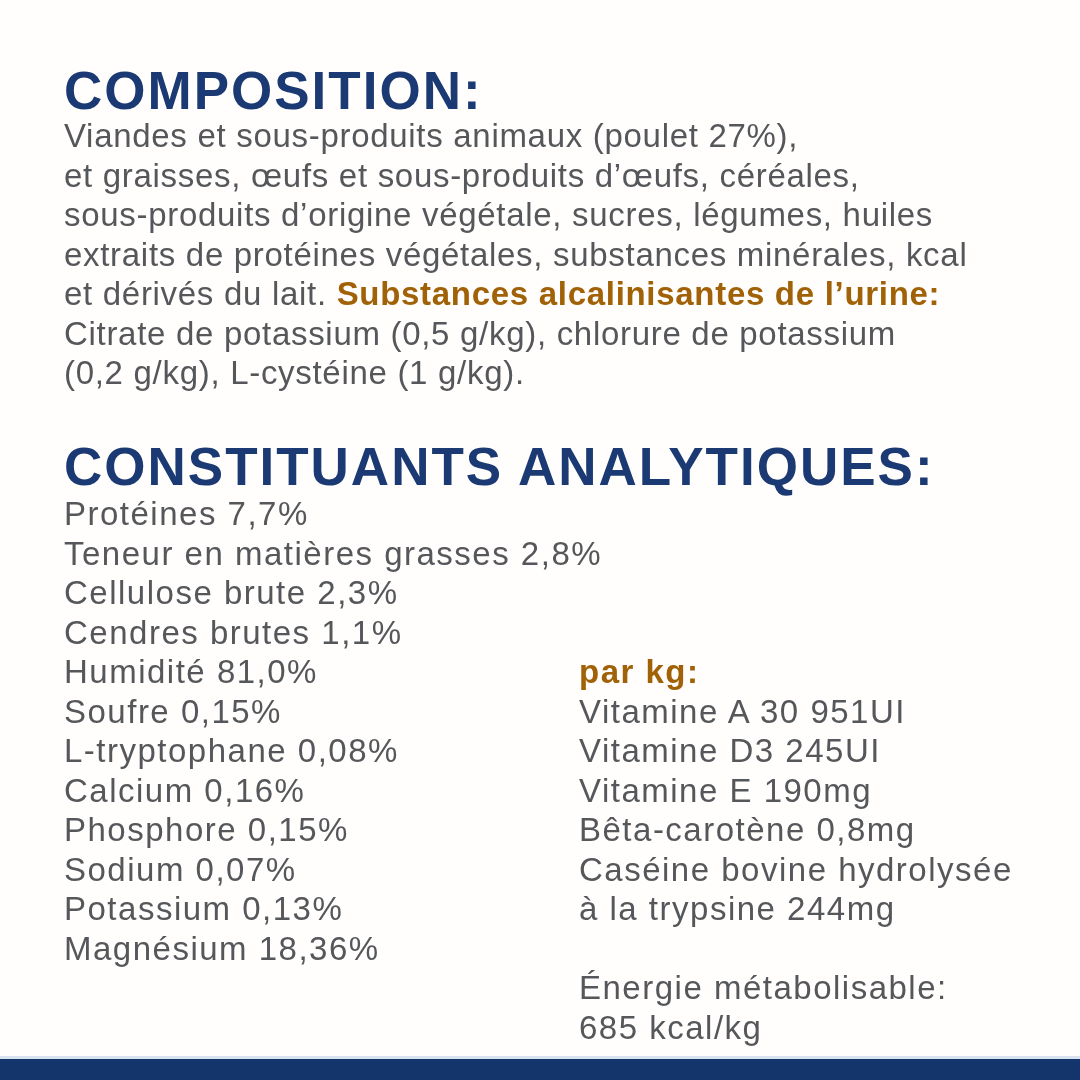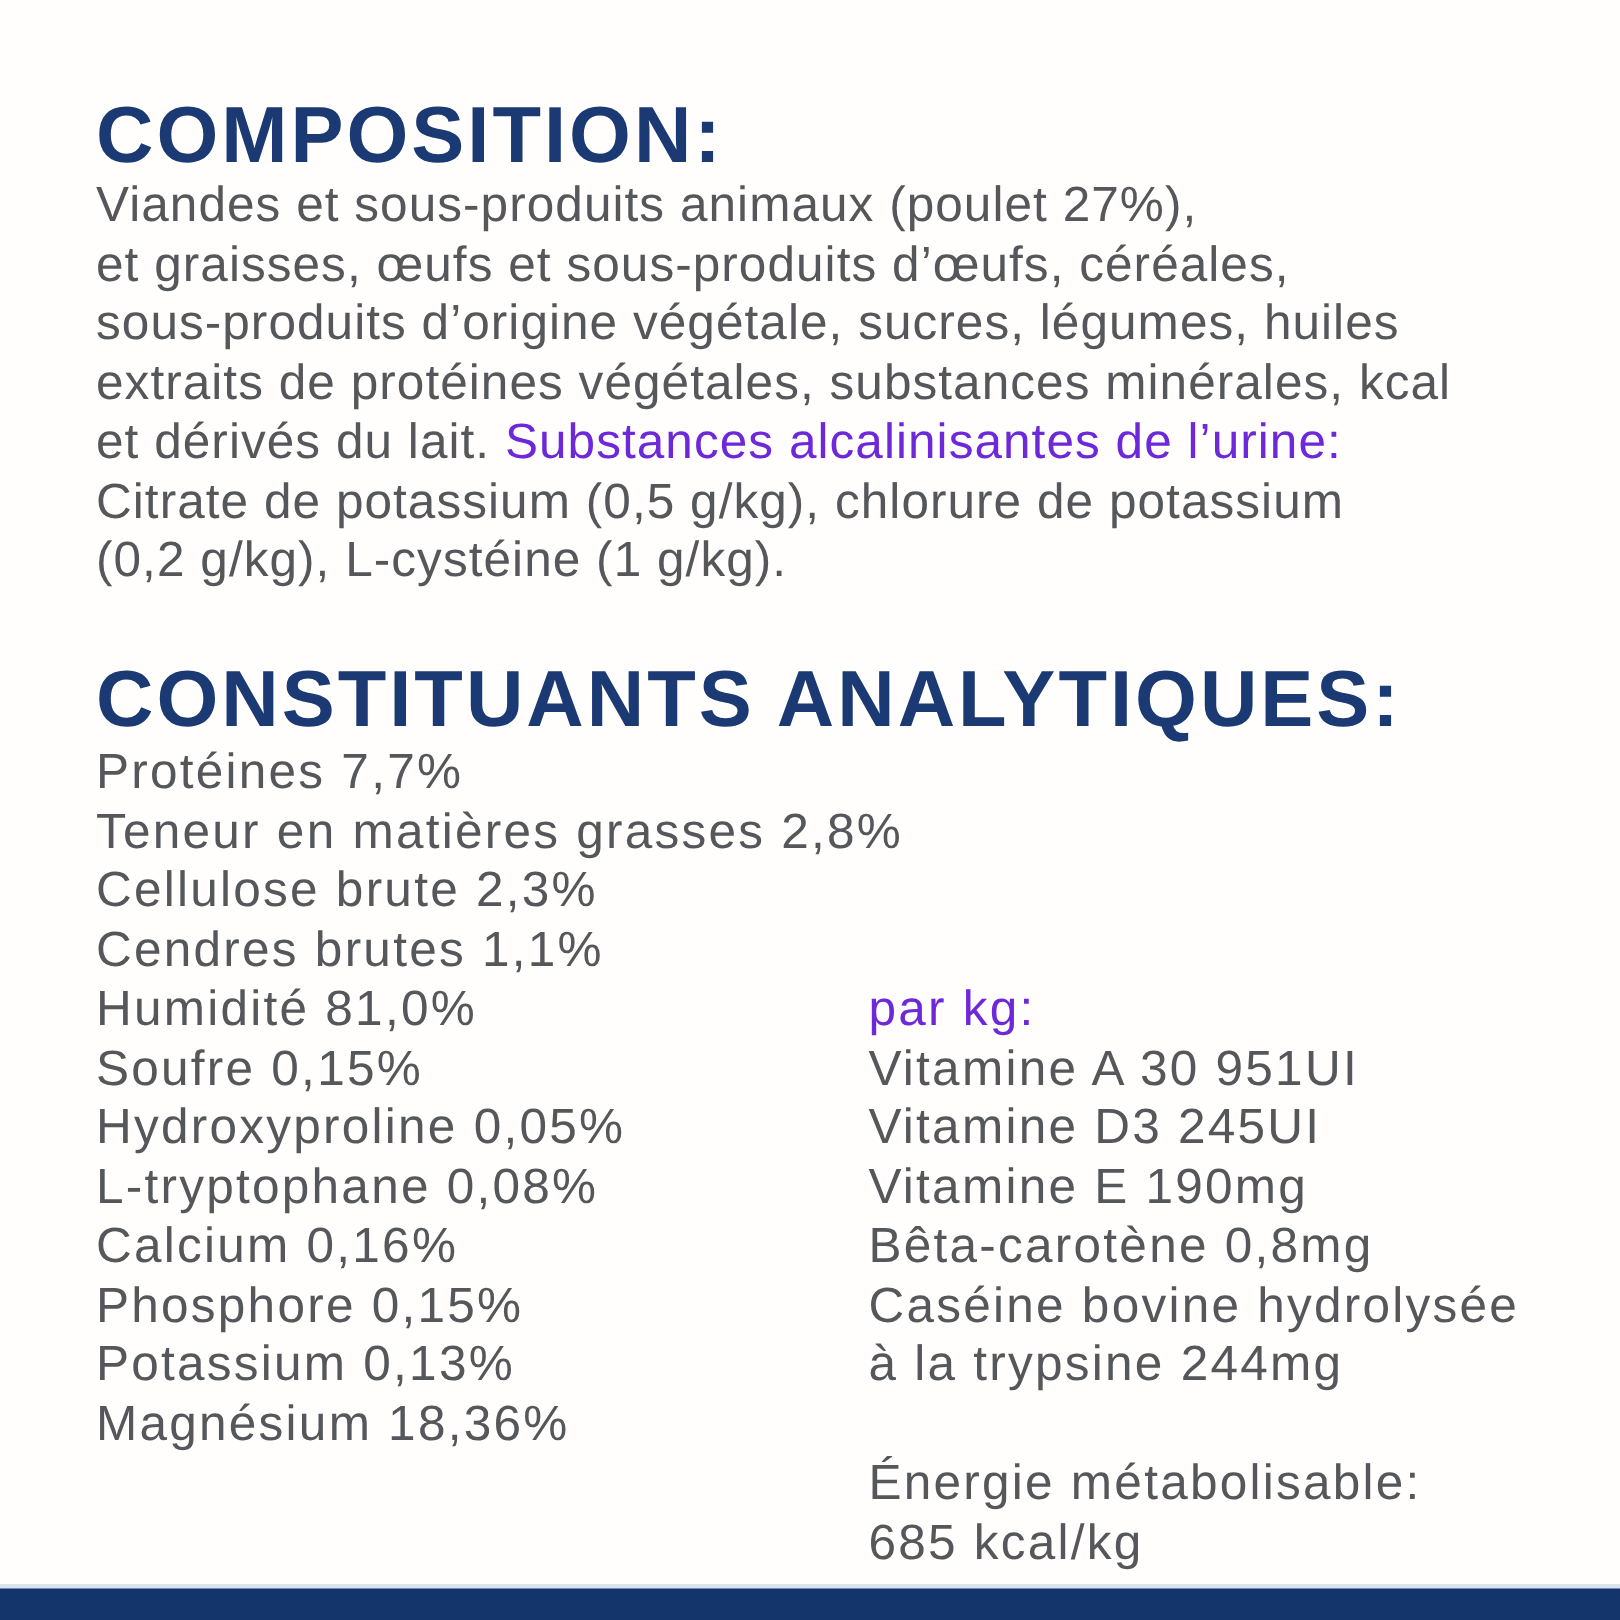--- a/index.html
+++ b/index.html
@@ -34,22 +34,22 @@
     color: #55575a;
   }
   .bodyblock div { white-space: nowrap; }
 
   #composition-paragraph {
     left: 64px;
     top: 116px;
     letter-spacing: 0.7px;
   }
   .bold-gray {
-    font-weight: normal;
-    color: #6d28d9;
+    font-weight: bold;
+    color: #a16207;
   }
 
   #analytical-left-column {
     left: 64px;
     top: 494px;
     letter-spacing: 1.5px;
   }
   #per-kg-column {
     left: 579px;
     top: 652px;
@@ -86,24 +86,24 @@
 
 <h1 class="heading" id="analytical-heading">CONSTITUANTS ANALYTIQUES:</h1>
 
 <div class="bodyblock" id="analytical-left-column">
   <div>Protéines 7,7%</div>
   <div>Teneur en matières grasses 2,8%</div>
   <div>Cellulose brute 2,3%</div>
   <div>Cendres brutes 1,1%</div>
   <div>Humidité 81,0%</div>
   <div>Soufre 0,15%</div>
-  <div>Hydroxyproline 0,05%</div>
   <div>L-tryptophane 0,08%</div>
   <div>Calcium 0,16%</div>
   <div>Phosphore 0,15%</div>
+  <div>Sodium 0,07%</div>
   <div>Potassium 0,13%</div>
   <div>Magnésium 18,36%</div>
 </div>
 
 <div class="bodyblock" id="per-kg-column">
   <div class="bold-gray">par kg:</div>
   <div>Vitamine A 30 951UI</div>
   <div>Vitamine D3 245UI</div>
   <div>Vitamine E 190mg</div>
   <div>Bêta-carotène 0,8mg</div>

